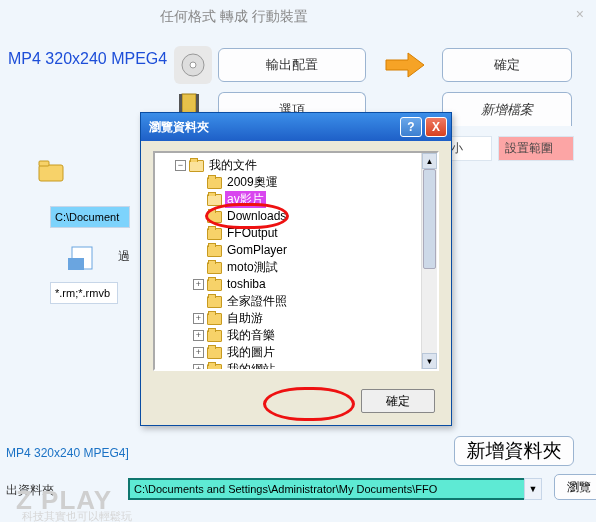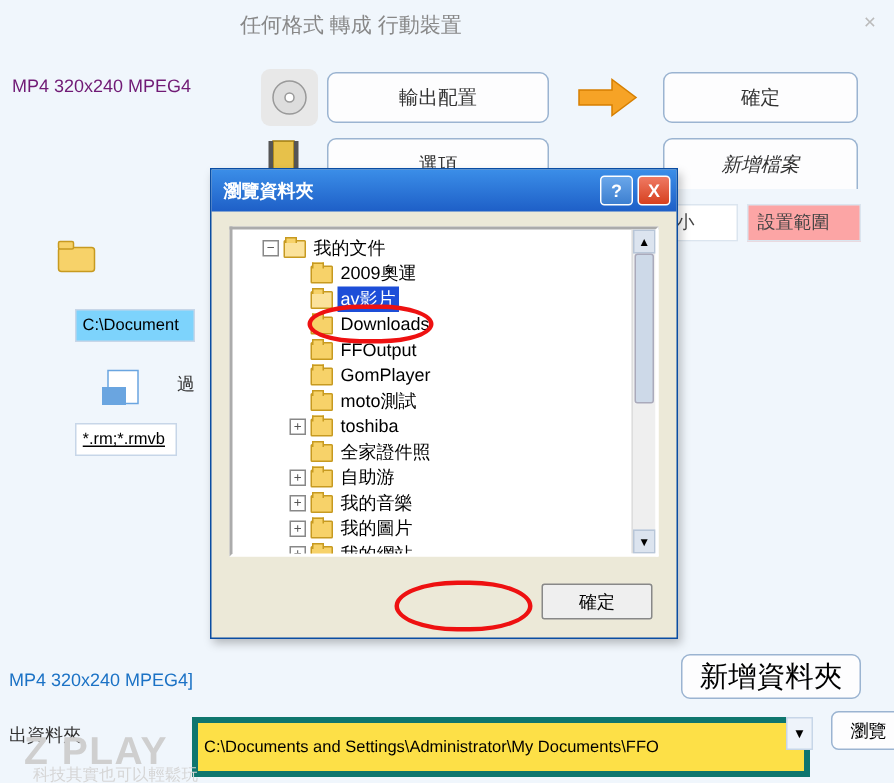--- a/index.html
+++ b/index.html
@@ -1,44 +1,44 @@
 <!DOCTYPE html>
 <html><head>
 <meta charset="utf-8">
 <style>
 * { box-sizing: border-box; margin: 0; padding: 0; }
 body { font-family: "Microsoft JhengHei", Arial, sans-serif; font-size: 12px; background: #f0f6fc; width: 596px; height: 522px; position: relative; overflow: hidden; }
 
 
 .app-title { position: absolute; top: 8px; left: 160px; color: #888; font-size: 14px; }
 .app-close { position: absolute; top: 6px; right: 12px; color: #bbb; font-size: 14px; cursor: pointer; }
-.format-label { position: absolute; top: 50px; left: 8px; color: #701a75; font-size: 12px; }
+.format-label { position: absolute; top: 50px; left: 8px; color: #1d4ed8; font-size: 16px; }
 .icon-box1 { position: absolute; top: 46px; left: 174px; width: 38px; height: 38px; background: #e8e8e8; border-radius: 6px; display:flex;align-items:center;justify-content:center; }
 .big-btn { position: absolute; height: 34px; background: #fdfdfe; border: 1px solid #9bb4d1; border-radius: 6px; font-size: 13px; color: #333; cursor: pointer; }
 .btn-output { top: 48px; left: 218px; width: 148px; }
 .arrow-right { position: absolute; top: 50px; left: 382px; width: 46px; height: 30px; }
 .btn-confirm { top: 48px; left: 442px; width: 130px; }
 
 .icon-box2 { position: absolute; top: 90px; left: 176px; width: 28px; height: 28px; }
 .btn-options { top: 92px; left: 218px; width: 148px; border-radius: 6px 6px 0 0; border-bottom: none; }
 .btn-newfile { top: 92px; left: 442px; width: 130px; border-radius: 6px 6px 0 0; border-bottom: none; font-style: italic; }
 
 
 .col-size   { position: absolute; top: 136px; left: 432px; width: 60px; font-size: 12px; color: #444; border:1px solid #dbe5ef; background:#fff; padding:3px 6px;}
 .col-range  { position: absolute; top: 136px; left: 498px; width: 76px; font-size: 12px; color: #444; border:1px solid #dbe5ef; background:#fca5a5; padding:3px 6px;}
 .folder-icon-big { position: absolute; top: 160px; left: 38px; width: 26px; height: 22px; }
 .path-input { position: absolute; top: 206px; left: 50px; width: 80px; height: 22px; border: 1px solid #c7d6e8; font-size: 11px; padding: 2px 4px; background: #7dd3fc; }
 .filter-lbl { position: absolute; top: 248px; left: 118px; font-size: 12px; color: #333; }
 .doc-icon { position: absolute; top: 244px; left: 66px; width: 34px; height: 28px; }
-.ext-input { position: absolute; top: 282px; left: 50px; width: 68px; height: 22px; border: 1px solid #c7d6e8; font-size: 11px; padding: 2px 4px; background: #fff; text-decoration: underline; }
+.ext-input { position: absolute; top: 282px; left: 50px; width: 68px; height: 22px; border: 1px solid #c7d6e8; font-size: 11px; padding: 2px 4px; background: #fff; }
 
 
 .status-path { position: absolute; top: 446px; left: 6px; color: #1b72c5; font-size: 12px; }
 .out-label { position: absolute; top: 482px; left: 6px; color: #333; font-size: 12px; }
-.out-path  { position: absolute; top: 478px; left: 128px; width: 412px; height: 40px; border: 4px solid #0f766e; font-size: 11px; padding: 2px 4px; background: #fde047; }
+.out-path  { position: absolute; top: 478px; left: 128px; width: 412px; height: 22px; border: 2px solid #0f766e; font-size: 11px; padding: 2px 4px; background: #5eead4; }
 .combo-arrow { position: absolute; top: 478px; left: 524px; width: 18px; height: 22px; border:1px solid #c7d6e8; background:#eef3fa; display:flex; align-items:center; justify-content:center; font-size:9px; cursor:pointer;}
 
 
 .watermark { position: absolute; left: 16px; bottom: 6px; color: #cfcfcf; font-size: 26px; font-weight: bold; letter-spacing: 1px; pointer-events:none; }
 .watermark-sub { position: absolute; left: 22px; bottom: -2px; color: #d6d6d6; font-size: 11px; pointer-events:none;}
 
 
 .dialog { position: absolute; top: 112px; left: 140px; width: 312px; height: 314px; border: 1px solid #0a4da3; background: #ece9d8; box-shadow: 2px 3px 6px rgba(0,0,0,.25); }
 .dlg-titlebar { height: 28px; background: linear-gradient(#3b8ee8,#1e5fc7); display:flex; align-items:center; padding: 0 4px 0 8px; }
 .dlg-title { color: #fff; font-size: 12px; font-weight: bold; flex:1; }
@@ -49,21 +49,21 @@
 .tree-pane { position: absolute; top: 38px; left: 12px; right: 12px; height: 220px; border: 2px inset #fff; background: #fff; overflow: hidden; }
 .tree { padding: 4px 2px; font-size: 12px; line-height: 17px; list-style:none;}
 .tree li { white-space: nowrap; }
 .node { display:flex; align-items:center; gap:3px; height:17px;}
 .exp { width: 11px; height: 11px; border:1px solid #888; display:inline-flex;align-items:center;justify-content:center; font-size:9px; line-height:9px; color:#555; background:#fff;}
 .exp.blank { border:none; }
 .fld { width:15px; height:12px; background:#f7d269; border:1px solid #c79a20; border-radius:1px; display:inline-block; position:relative;}
 .fld::before{content:"";position:absolute;top:-3px;left:0;width:6px;height:3px;background:#f7d269;border:1px solid #c79a20;border-bottom:none;}
 .fld.open { background:#fbe29b;}
 .lbl { padding: 0 2px; }
-.lbl.sel { background:#1d4ed8; color:#fff; }
+.lbl.sel { background:#d946ef; color:#fff; }
 .ind-1 { padding-left: 18px; }
 .ind-2 { padding-left: 36px; }
 
 .red-circle { position:absolute; border: 3px solid #e11; border-radius: 50%; pointer-events: none;}
 .circle-1 { top: 50px; left: 50px; width: 84px; height: 26px; border-radius: 50% / 60%;}
 
 .scroll-v { position:absolute; top:0; right:0; bottom:0; width:16px; background:#efefef; border-left:1px solid #ddd;}
 .scroll-btn { height:16px; background:#dce4ef; border:1px solid #b8c6d8; display:flex;align-items:center;justify-content:center;font-size:8px;cursor:pointer;}
 .scroll-thumb { position:absolute; top:16px; left:1px; right:1px; height:100px; background:#cdd9e8; border:1px solid #aab; border-radius:2px;}
 .scroll-btn.bot{position:absolute;bottom:0;left:0;right:0;}

